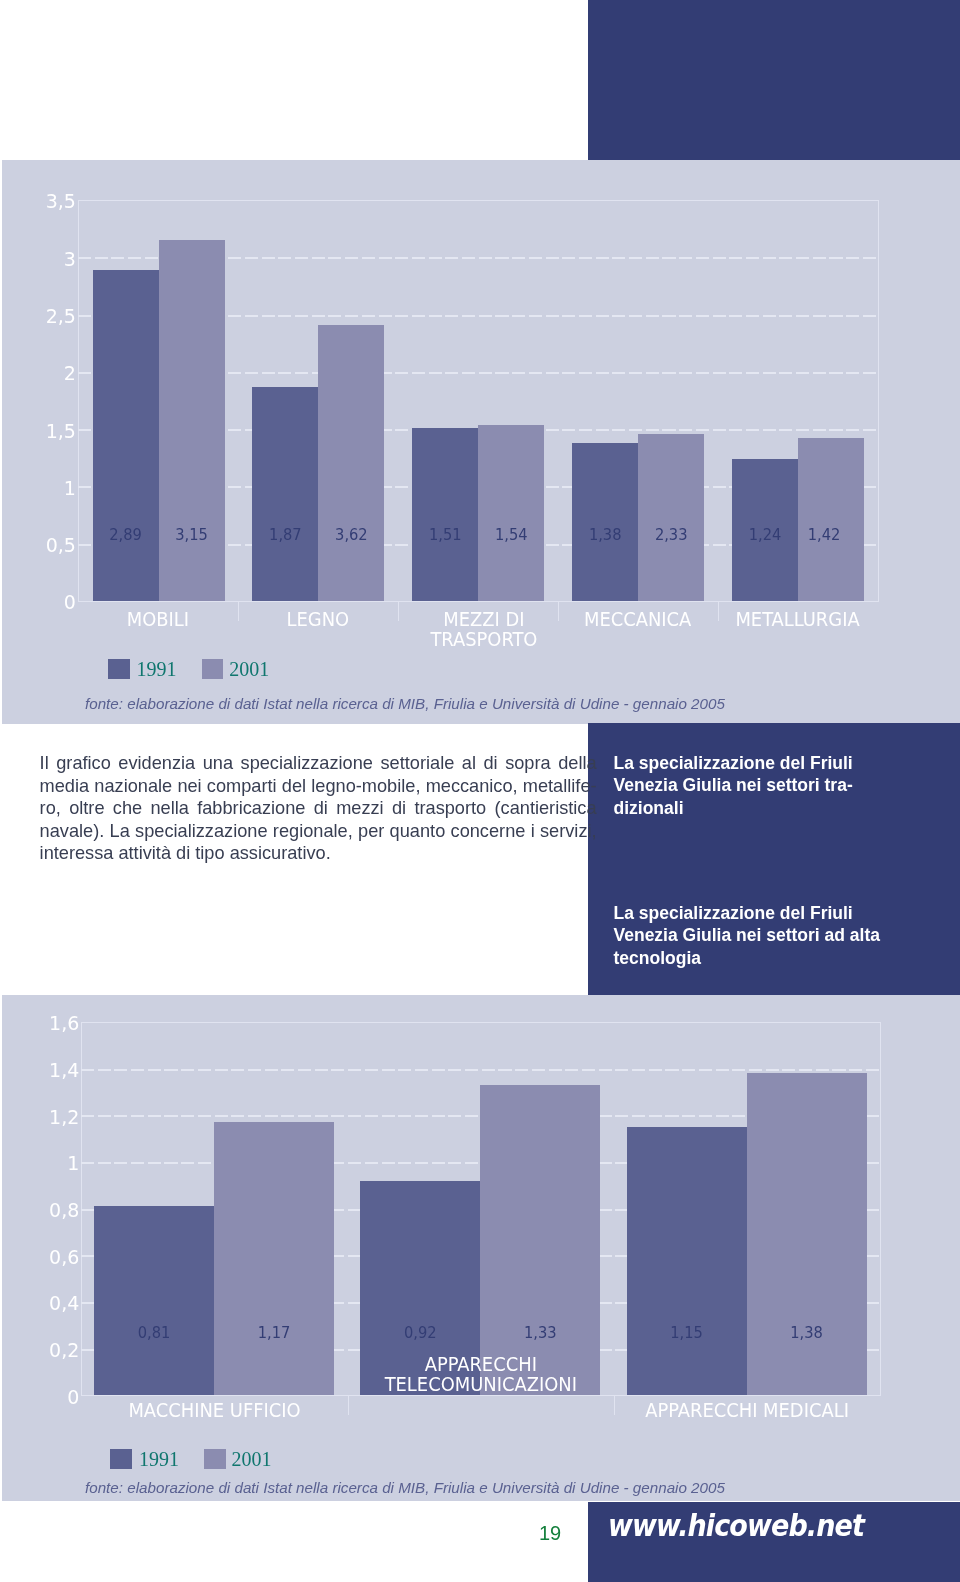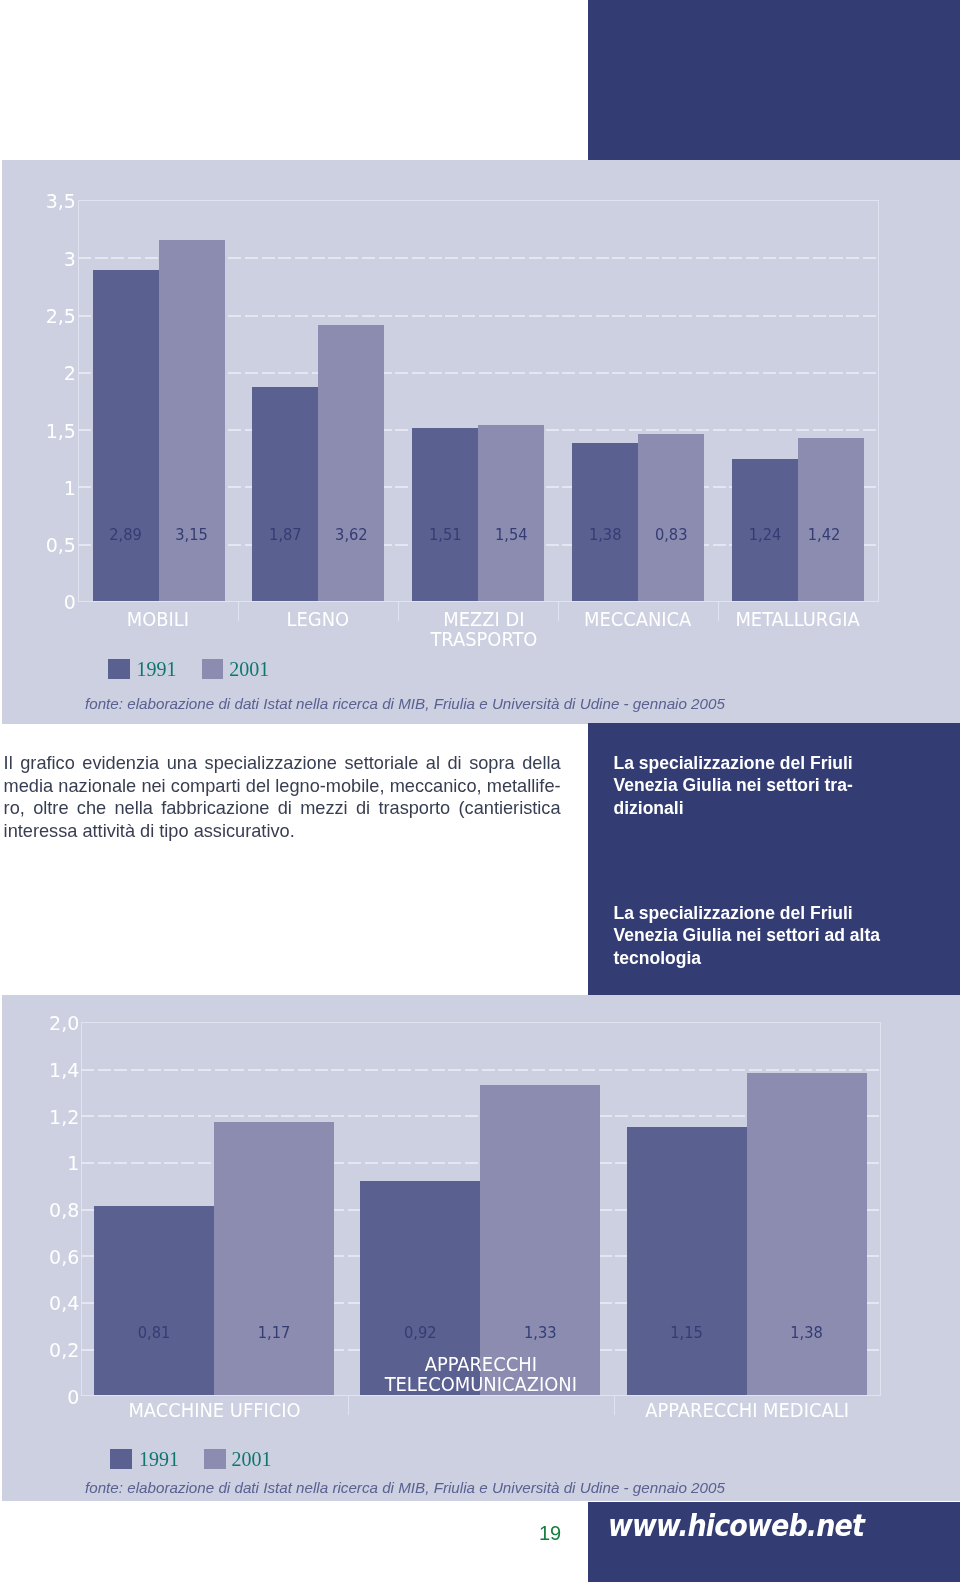--- a/index.html
+++ b/index.html
@@ -12,21 +12,21 @@
   .bar{position:absolute;}
   .bar.c1{background:#5a6191;}
   .bar.c2{background:#8b8cb0;}
   .ylab{position:absolute;color:#fff;font-size:19px;text-align:right;font-family:"DejaVu Sans",sans-serif;line-height:19px;}
   .xlab{position:absolute;color:#fff;font-size:19.9px;text-align:center;font-family:"DejaVu Sans",sans-serif;font-stretch:condensed;line-height:20.3px;}
   .vallab{position:absolute;color:#333d74;font-size:16.3px;text-align:center;font-family:"DejaVu Sans",sans-serif;font-stretch:condensed;line-height:16.3px;}
   .tick{position:absolute;width:1px;background:#e0e3f0;}
   .legend{position:absolute;color:#0f766e;font-size:20px;font-family:Liberation Serif, serif;font-stretch:condensed;line-height:20px;white-space:nowrap;}
   .swatch{position:absolute;width:21.7px;height:19.5px;}
   .fonte{position:absolute;color:#5a6191;font-size:15.2px;font-style:italic;white-space:nowrap;}
-  .bodytext{position:absolute;color:#383e52;font-size:18.2px;line-height:22.6px;text-align:justify;}
+  .bodytext{position:absolute;color:#383e52;font-size:18.2px;line-height:22.6px;text-align:justify;margin-left:36px;}
   .bodytext .ln{display:block;text-align:justify;text-align-last:justify;}
   .bodytext .ln:last-child{text-align-last:left;}
   .navytitle .ln{display:block;}
   .xlab .ln{display:block;}
   .navytitle{position:absolute;color:#fff;font-size:17.5px;font-weight:bold;line-height:22.6px;font-family:"Liberation Sans",sans-serif;white-space:nowrap;}
   .pageno{position:absolute;color:#15803d;font-size:20px;font-family:"Liberation Sans",sans-serif;}
   .weburl{position:absolute;color:#fff;font-size:30px;letter-spacing:-0.9px;font-weight:bold;font-style:italic;font-family:"DejaVu Sans",sans-serif;font-stretch:condensed;}
 </style>
 </head>
 <body>
@@ -76,21 +76,21 @@
     <div class="bar c2" style="left:478.3px;top:424.56px;width:66px;height:176.44px;"></div>
     <div class="vallab" style="left:478.3px;top:526.5px;width:66px;">1,54</div>
     <div class="xlab" style="left:404px;top:610px;width:159.9px;">
       <span class="ln">MEZZI DI</span>
       <span class="ln">TRASPORTO</span>
     </div>
     <div class="tick" style="left:397.8px;top:601px;height:20px;"></div>
     <div class="bar c1" style="left:572.2px;top:442.8914285714286px;width:66px;height:158.1085714285714px;"></div>
     <div class="vallab" style="left:572.2px;top:526.5px;width:66px;">1,38</div>
     <div class="bar c2" style="left:638.2px;top:433.7257142857143px;width:66px;height:167.27428571428572px;"></div>
-    <div class="vallab" style="left:638.2px;top:526.5px;width:66px;">0,83</div>
+    <div class="vallab" style="left:638.2px;top:526.5px;width:66px;">2,33</div>
     <div class="xlab" style="left:557.7px;top:610px;width:159.9px;">
       <span class="ln">MECCANICA</span>
     </div>
     <div class="tick" style="left:557.7px;top:601px;height:20px;"></div>
     <div class="bar c1" style="left:732.1px;top:458.93142857142857px;width:66px;height:142.06857142857143px;"></div>
     <div class="vallab" style="left:732.1px;top:526.5px;width:66px;">1,24</div>
     <div class="bar c2" style="left:798.1px;top:438.30857142857144px;width:66px;height:162.69142857142856px;"></div>
     <div class="vallab" style="left:798.1px;top:526.5px;width:52px;">1,42</div>
     <div class="xlab" style="left:717.6px;top:610px;width:159.9px;">
       <span class="ln">METALLURGIA</span>
@@ -100,21 +100,21 @@
     <div class="legend" style="left:136.6px;top:658.9px;">1991</div>
     <div class="swatch" style="left:201.8px;top:659.4px;background:#8b8cb0"></div>
     <div class="legend" style="left:229.2px;top:658.9px;">2001</div>
     <div class="fonte" style="left:85px;top:695px;">fonte: elaborazione di dati Istat nella ricerca di MIB, Friulia e Università di Udine - gennaio 2005</div>
   </div>
 <div id="chart2">
     <div class="axisline" style="left:81.4px;top:1022px;width:798.8000000000001px;height:1px;"></div>
     <div class="axisline" style="left:880.2px;top:1022px;width:1px;height:373.4000000000001px;"></div>
     <div class="axisline" style="left:81.4px;top:1022px;width:1px;height:373.4000000000001px;"></div>
     <div class="axisline" style="left:81.4px;top:1395.4px;width:799.8000000000001px;height:1px;"></div>
-    <div class="ylab" style="left:19.300000000000004px;top:1014.4px;width:60px;">2,0</div>
+    <div class="ylab" style="left:19.300000000000004px;top:1014.4px;width:60px;">1,6</div>
     <div class="gridline" style="left:81.4px;top:1068.6750000000002px;width:798.8000000000001px;"></div>
     <div class="ylab" style="left:19.300000000000004px;top:1061.0750000000003px;width:60px;">1,4</div>
     <div class="gridline" style="left:81.4px;top:1115.3500000000001px;width:798.8000000000001px;"></div>
     <div class="ylab" style="left:19.300000000000004px;top:1107.7500000000002px;width:60px;">1,2</div>
     <div class="gridline" style="left:81.4px;top:1162.025px;width:798.8000000000001px;"></div>
     <div class="ylab" style="left:19.300000000000004px;top:1154.4250000000002px;width:60px;">1</div>
     <div class="gridline" style="left:81.4px;top:1208.7px;width:798.8000000000001px;"></div>
     <div class="ylab" style="left:19.300000000000004px;top:1201.1000000000001px;width:60px;">0,8</div>
     <div class="gridline" style="left:81.4px;top:1255.375px;width:798.8000000000001px;"></div>
     <div class="ylab" style="left:19.300000000000004px;top:1247.775px;width:60px;">0,6</div>
@@ -151,20 +151,21 @@
     <div class="legend" style="left:139px;top:1448.9px;">1991</div>
     <div class="swatch" style="left:204.2px;top:1449.4px;background:#8b8cb0"></div>
     <div class="legend" style="left:231.60000000000002px;top:1448.9px;">2001</div>
     <div class="fonte" style="left:85px;top:1479px;">fonte: elaborazione di dati Istat nella ricerca di MIB, Friulia e Università di Udine - gennaio 2005</div>
   </div>
 
 <div class="bodytext" id="bodytext" style="left:3.6px;top:752px;width:557px;">
     <span class="ln">Il grafico evidenzia una specializzazione settoriale al di sopra della</span>
     <span class="ln">media nazionale nei comparti del legno-mobile, meccanico, metallife-</span>
     <span class="ln">ro, oltre che nella fabbricazione di mezzi di trasporto (cantieristica</span>
+    <span class="ln">navale). La specializzazione regionale, per quanto concerne i servizi,</span>
     <span class="ln">interessa attività di tipo assicurativo.</span>
   </div>
 <div class="navytitle" id="callout1" style="left:613.5px;top:751.6px;">
     <span class="ln">La specializzazione del Friuli</span>
     <span class="ln">Venezia Giulia nei settori tra-</span>
     <span class="ln">dizionali</span>
   </div>
 <div class="navytitle" id="callout2" style="left:613.5px;top:901.7px;">
     <span class="ln">La specializzazione del Friuli</span>
     <span class="ln">Venezia Giulia nei settori ad alta</span>

